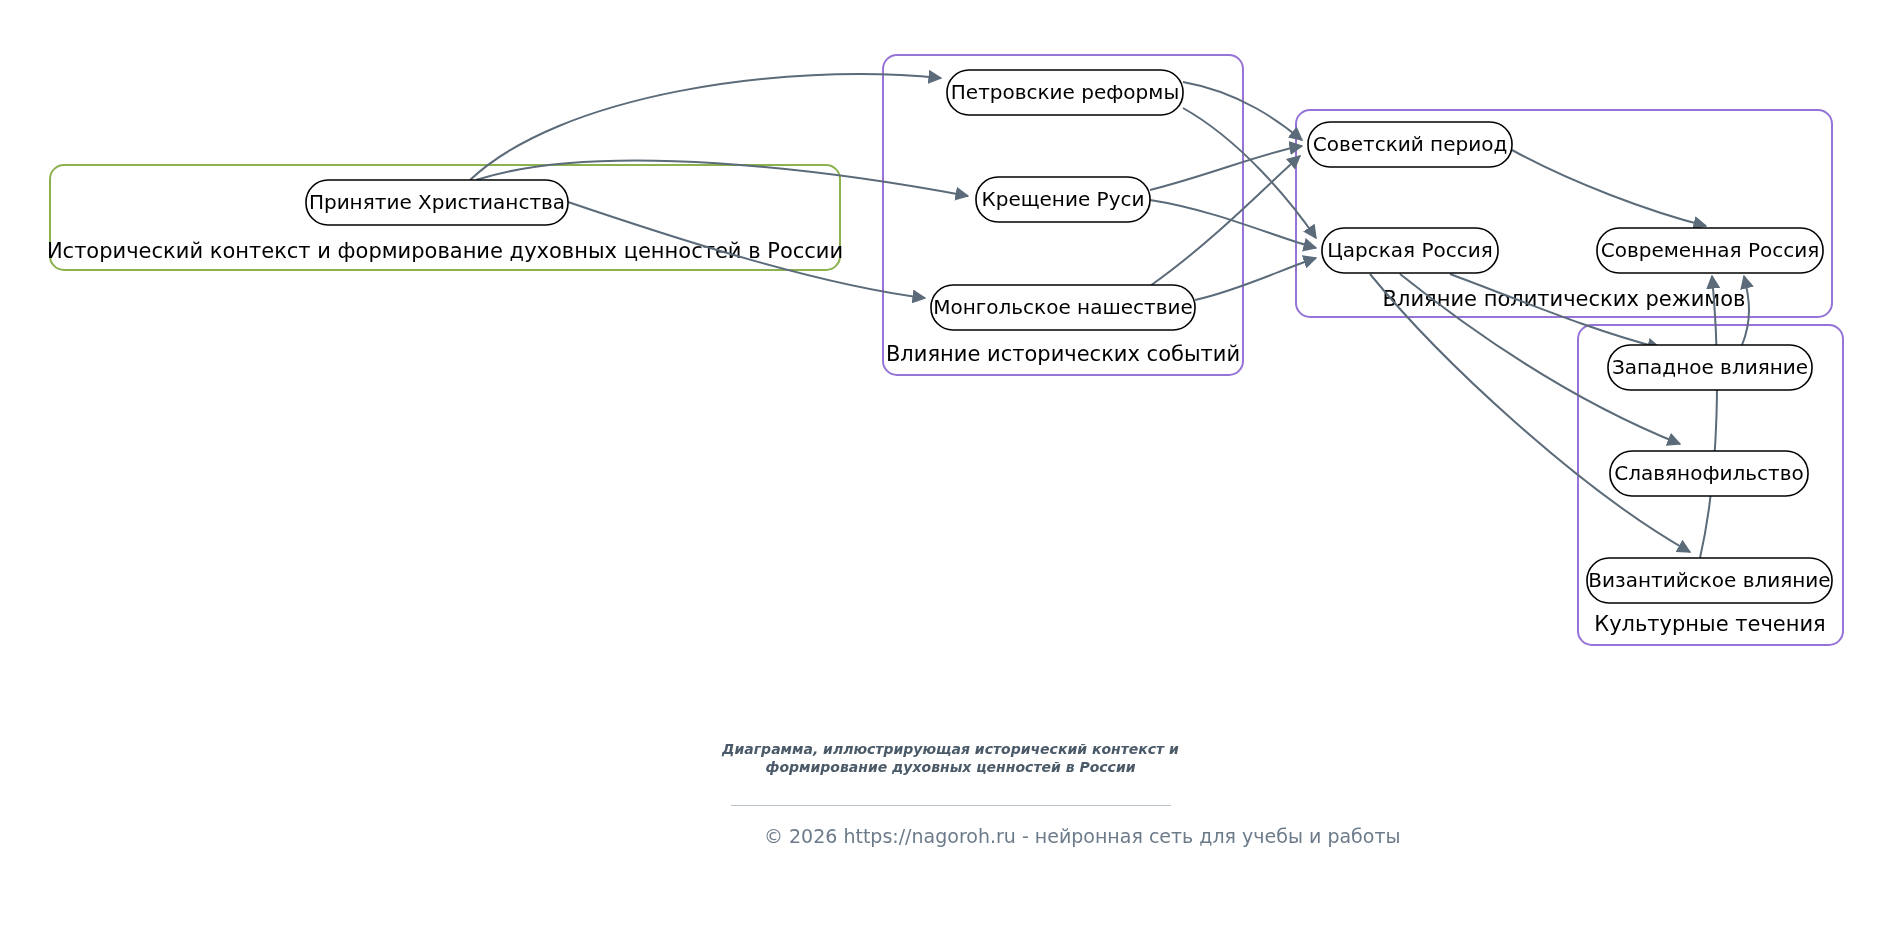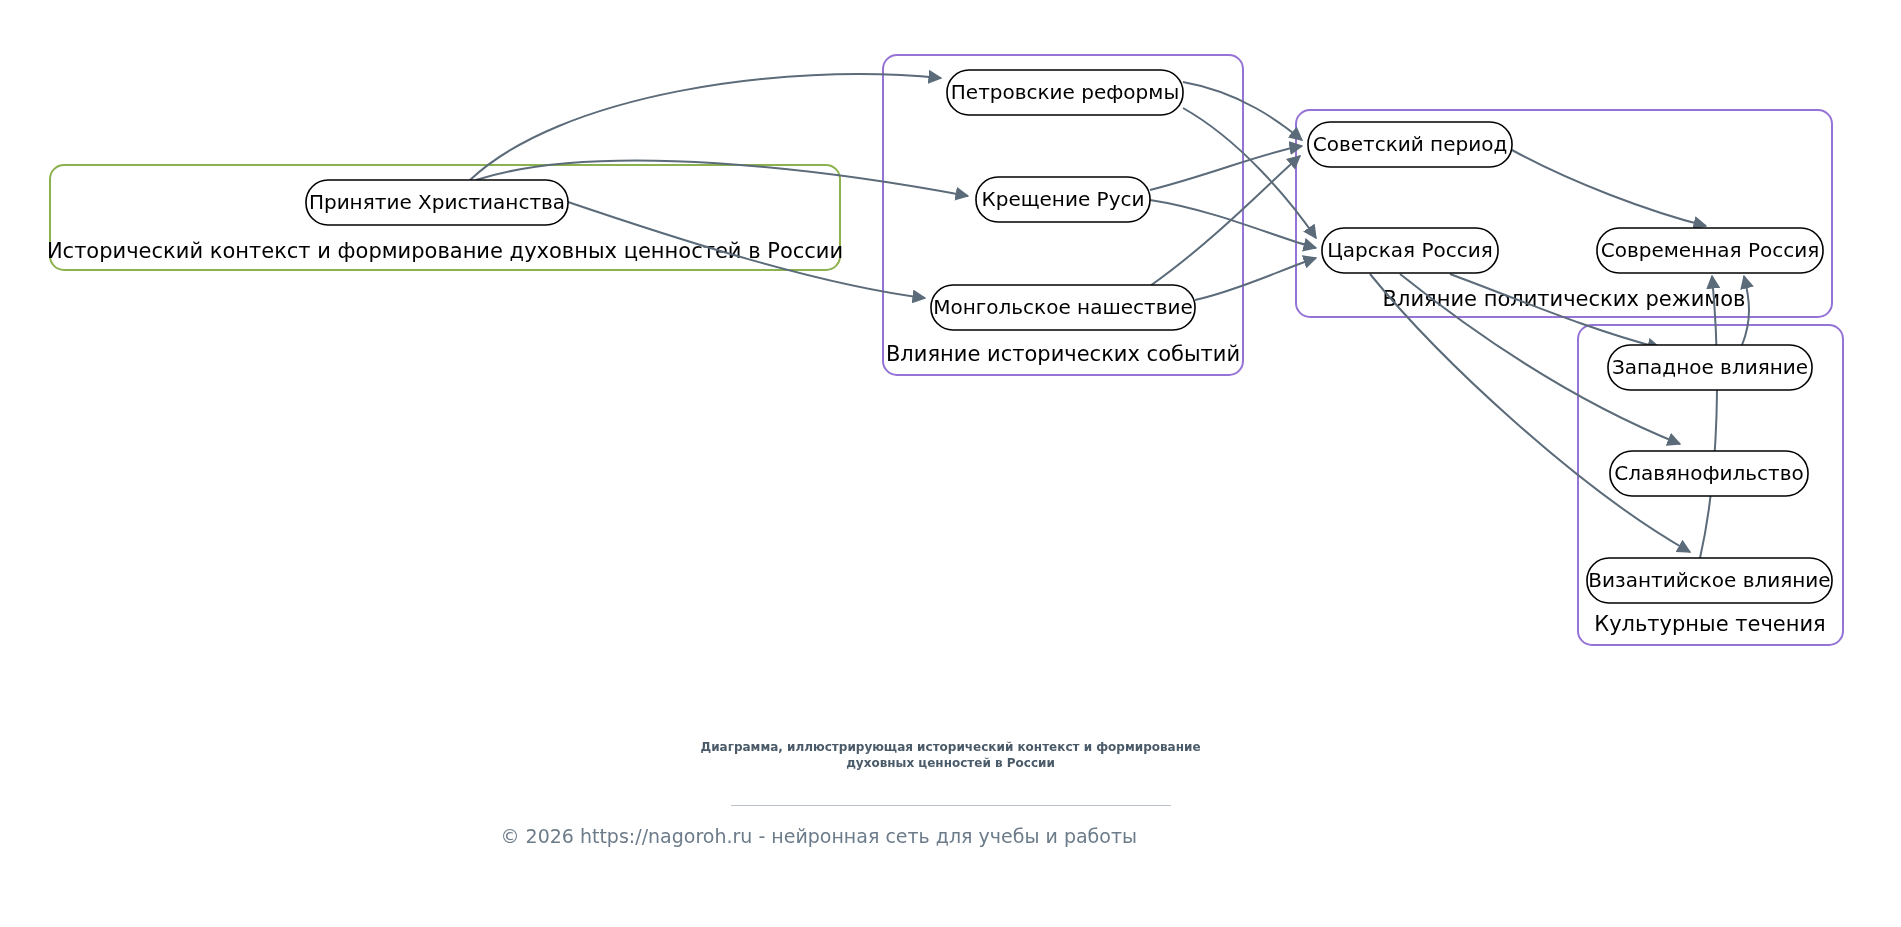--- a/index.html
+++ b/index.html
@@ -57,46 +57,47 @@
     stroke: #5b6b79;
     stroke-width: 2;
   }
   .footer-title {
     position: absolute;
     left: 50%;
     transform: translateX(-50%);
     top: 740px;
     width: 520px;
     font-family: "DejaVu Sans", "Liberation Sans", sans-serif;
-    font-size: 12px;
+    font-size: 14px;
     font-weight: bold;
     line-height: 1.3;
     color: #4a5a६8;
     color: #4a5a68;
     text-align: center;
+    font-style: italic;
   }
   .footer-divider {
     position: absolute;
     left: 50%;
     transform: translateX(-50%);
     top: 805px;
     width: 440px;
     height: 1px;
     background: #b9c2cb;
   }
   .footer-copy {
     position: absolute;
     left: 50%;
     transform: translateX(-50%);
     top: 825px;
     width: 900px;
     font-family: "DejaVu Sans", "Liberation Sans", sans-serif;
     font-size: 19px;
     color: #6c7b8a;
-    text-align: left;
+    text-align: right;
   }
 </style>
 </head>
 <body>
 
 <div id="stage">
   <svg class="diagram" viewBox="0 0 1901 927">
     <defs>
       <marker id="arrow" viewBox="0 0 10 10" refX="9" refY="5" markerWidth="7" markerHeight="7" orient="auto-start-reverse">
         <path d="M 0 0 L 10 5 L 0 10 z" fill="#5b6b79"></path>

